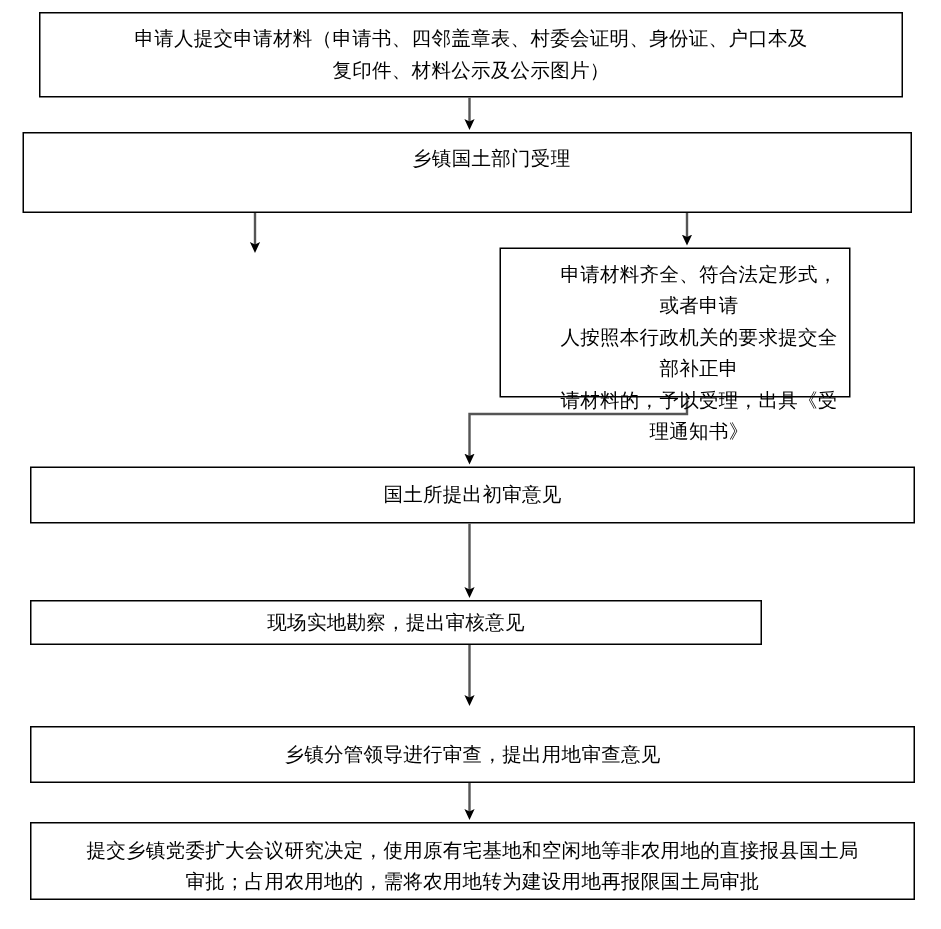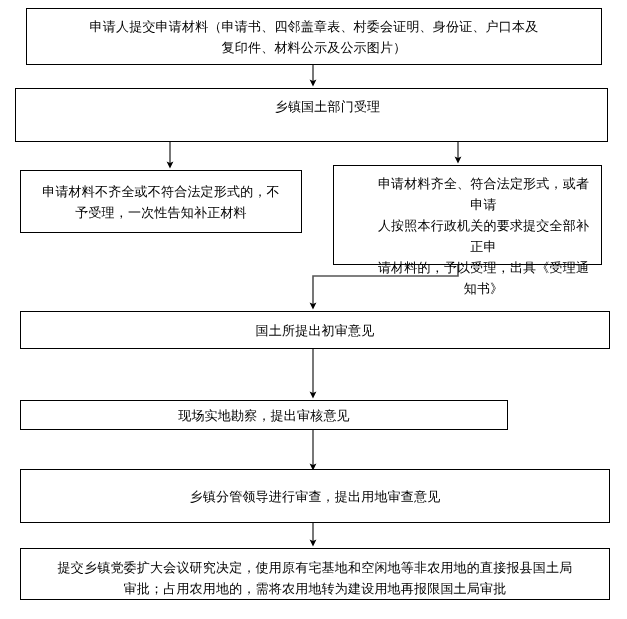--- a/index.html
+++ b/index.html
@@ -93,40 +93,36 @@
 
   <div class="node v-center" style="left:26px; top:8px; width:576px; height:57px;">
     <span class="node-text">申请人提交申请材料（申请书、四邻盖章表、村委会证明、身份证、户口本及
 复印件、材料公示及公示图片）</span>
   </div>
 
   <div class="node v-top" style="left:15px; top:88px; width:593px; height:54px;">
     <span class="node-text">乡镇国土部门受理</span>
   </div>
 
-  <div class="node v-center node-narrow" style="left:20px; top:170px; width:282px; height:63px;">
-    <span class="node-text">申请材料不齐全或不符合法定形式的，不
-予受理，一次性告知补正材料</span>
-  </div>
 
-  <div class="node v-top node-narrow" style="left:333px; top:165px; width:269px; height:100px;">
+  <div class="node v-top node-narrow" style="left:333px; top:165px; width:234px; height:100px;">
     <span class="node-text">申请材料齐全、符合法定形式，或者申请
 人按照本行政机关的要求提交全部补正申
 请材料的，予以受理，出具《受理通知书》</span>
   </div>
 
   <div class="node v-center" style="left:20px; top:311px; width:590px; height:38px;">
     <span class="node-text">国土所提出初审意见</span>
   </div>
 
   <div class="node v-center" style="left:20px; top:400px; width:488px; height:30px;">
     <span class="node-text">现场实地勘察，提出审核意见</span>
   </div>
 
-  <div class="node v-center" style="left:20px; top:469px; width:590px; height:54px;">
+  <div class="node v-center" style="left:20px; top:484px; width:590px; height:38px;">
     <span class="node-text">乡镇分管领导进行审查，提出用地审查意见</span>
   </div>
 
   <div class="node v-center" style="left:20px; top:548px; width:590px; height:52px;align-items:flex-end;">
     <span class="node-text">提交乡镇党委扩大会议研究决定，使用原有宅基地和空闲地等非农用地的直接报县国土局
 审批；占用农用地的，需将农用地转为建设用地再报限国土局审批</span>
   </div>
 
 </div>
 

